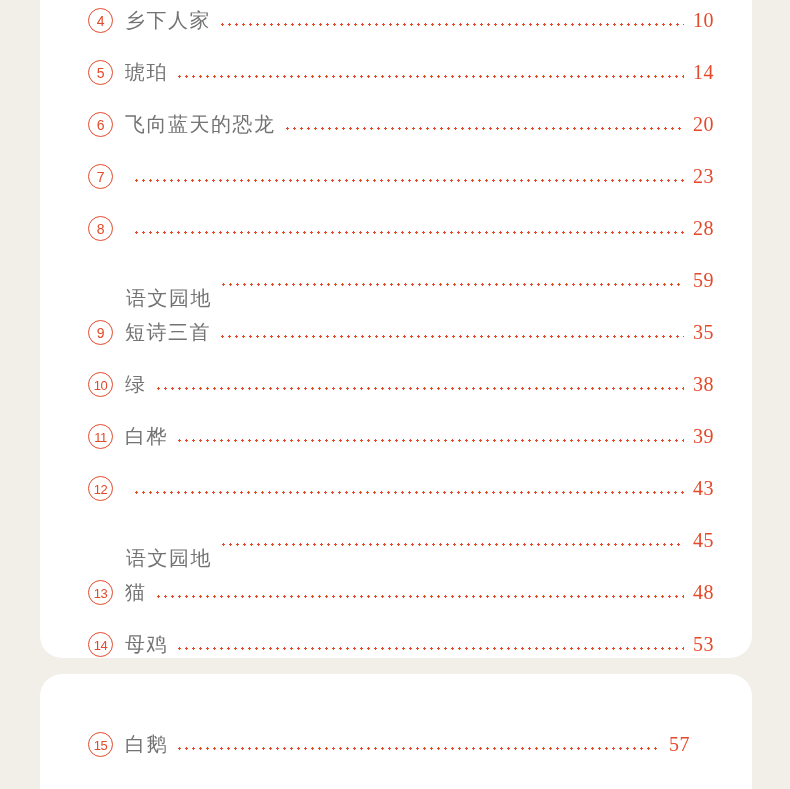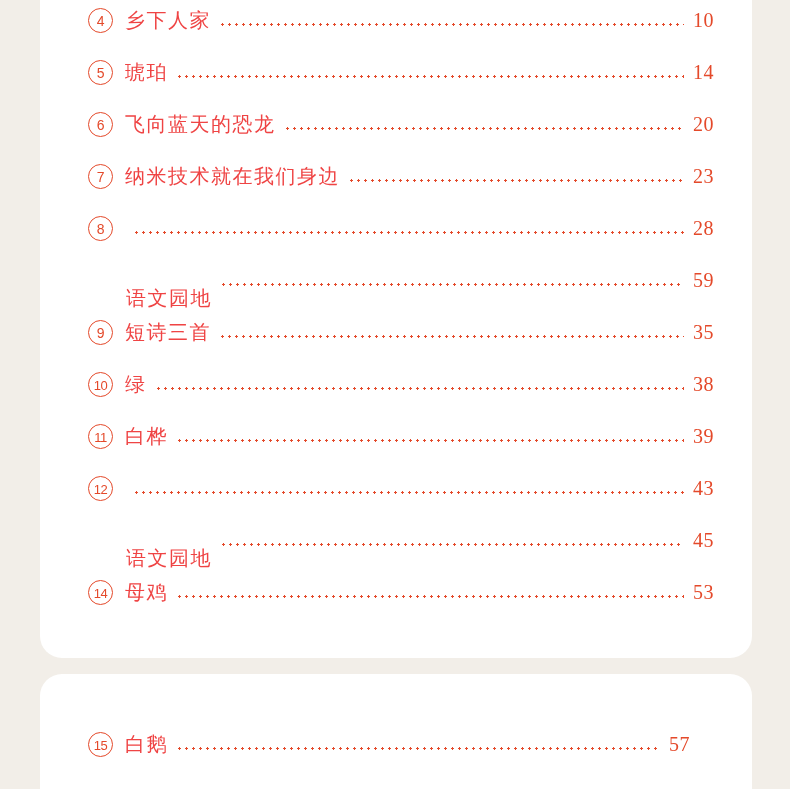--- a/index.html
+++ b/index.html
@@ -65,21 +65,21 @@
     text-align: center;
     margin-right: 12px;
     box-sizing: border-box;
     letter-spacing: -0.5px;
   }
   .num.two-digit {
     font-size: 13px;
   }
   .title {
     flex: 0 0 auto;
-    color: #ef4444;
+    color: #737373;
     font-size: 20px;
     letter-spacing: 1.5px;
     white-space: nowrap;
     position: relative;
   }
   .title.has-star::after {
     content: "*";
     position: absolute;
     top: -8px;
     right: -9px;
@@ -149,21 +149,20 @@
 
     <li class="toc-row">
       <span class="num">6</span>
       <span class="title">飞向蓝天的恐龙</span>
       <span class="dots"></span>
       <span class="page-num">20</span>
     </li>
 
     <li class="toc-row">
       <span class="num">7</span>
-      <span class="title">纳米技术就在我们身边</span>
       <span class="dots"></span>
       <span class="page-num">23</span>
     </li>
 
     <li class="toc-row">
       <span class="num">8</span>
       <span class="dots"></span>
       <span class="page-num">28</span>
     </li>
 
@@ -199,20 +198,26 @@
       <span class="dots"></span>
       <span class="page-num">43</span>
     </li>
 
     <li class="toc-row row-indent-0">
       <span class="title unit-title">语文园地</span>
       <span class="dots"></span>
       <span class="page-num">45</span>
     </li>
 
+    <li class="toc-row">
+      <span class="num two-digit">13</span>
+      <span class="title">猫</span>
+      <span class="dots"></span>
+      <span class="page-num">48</span>
+    </li>
 
     <li class="toc-row">
       <span class="num two-digit">14</span>
       <span class="title">母鸡</span>
       <span class="dots"></span>
       <span class="page-num">53</span>
     </li>
 
   </ul>
 </div>

